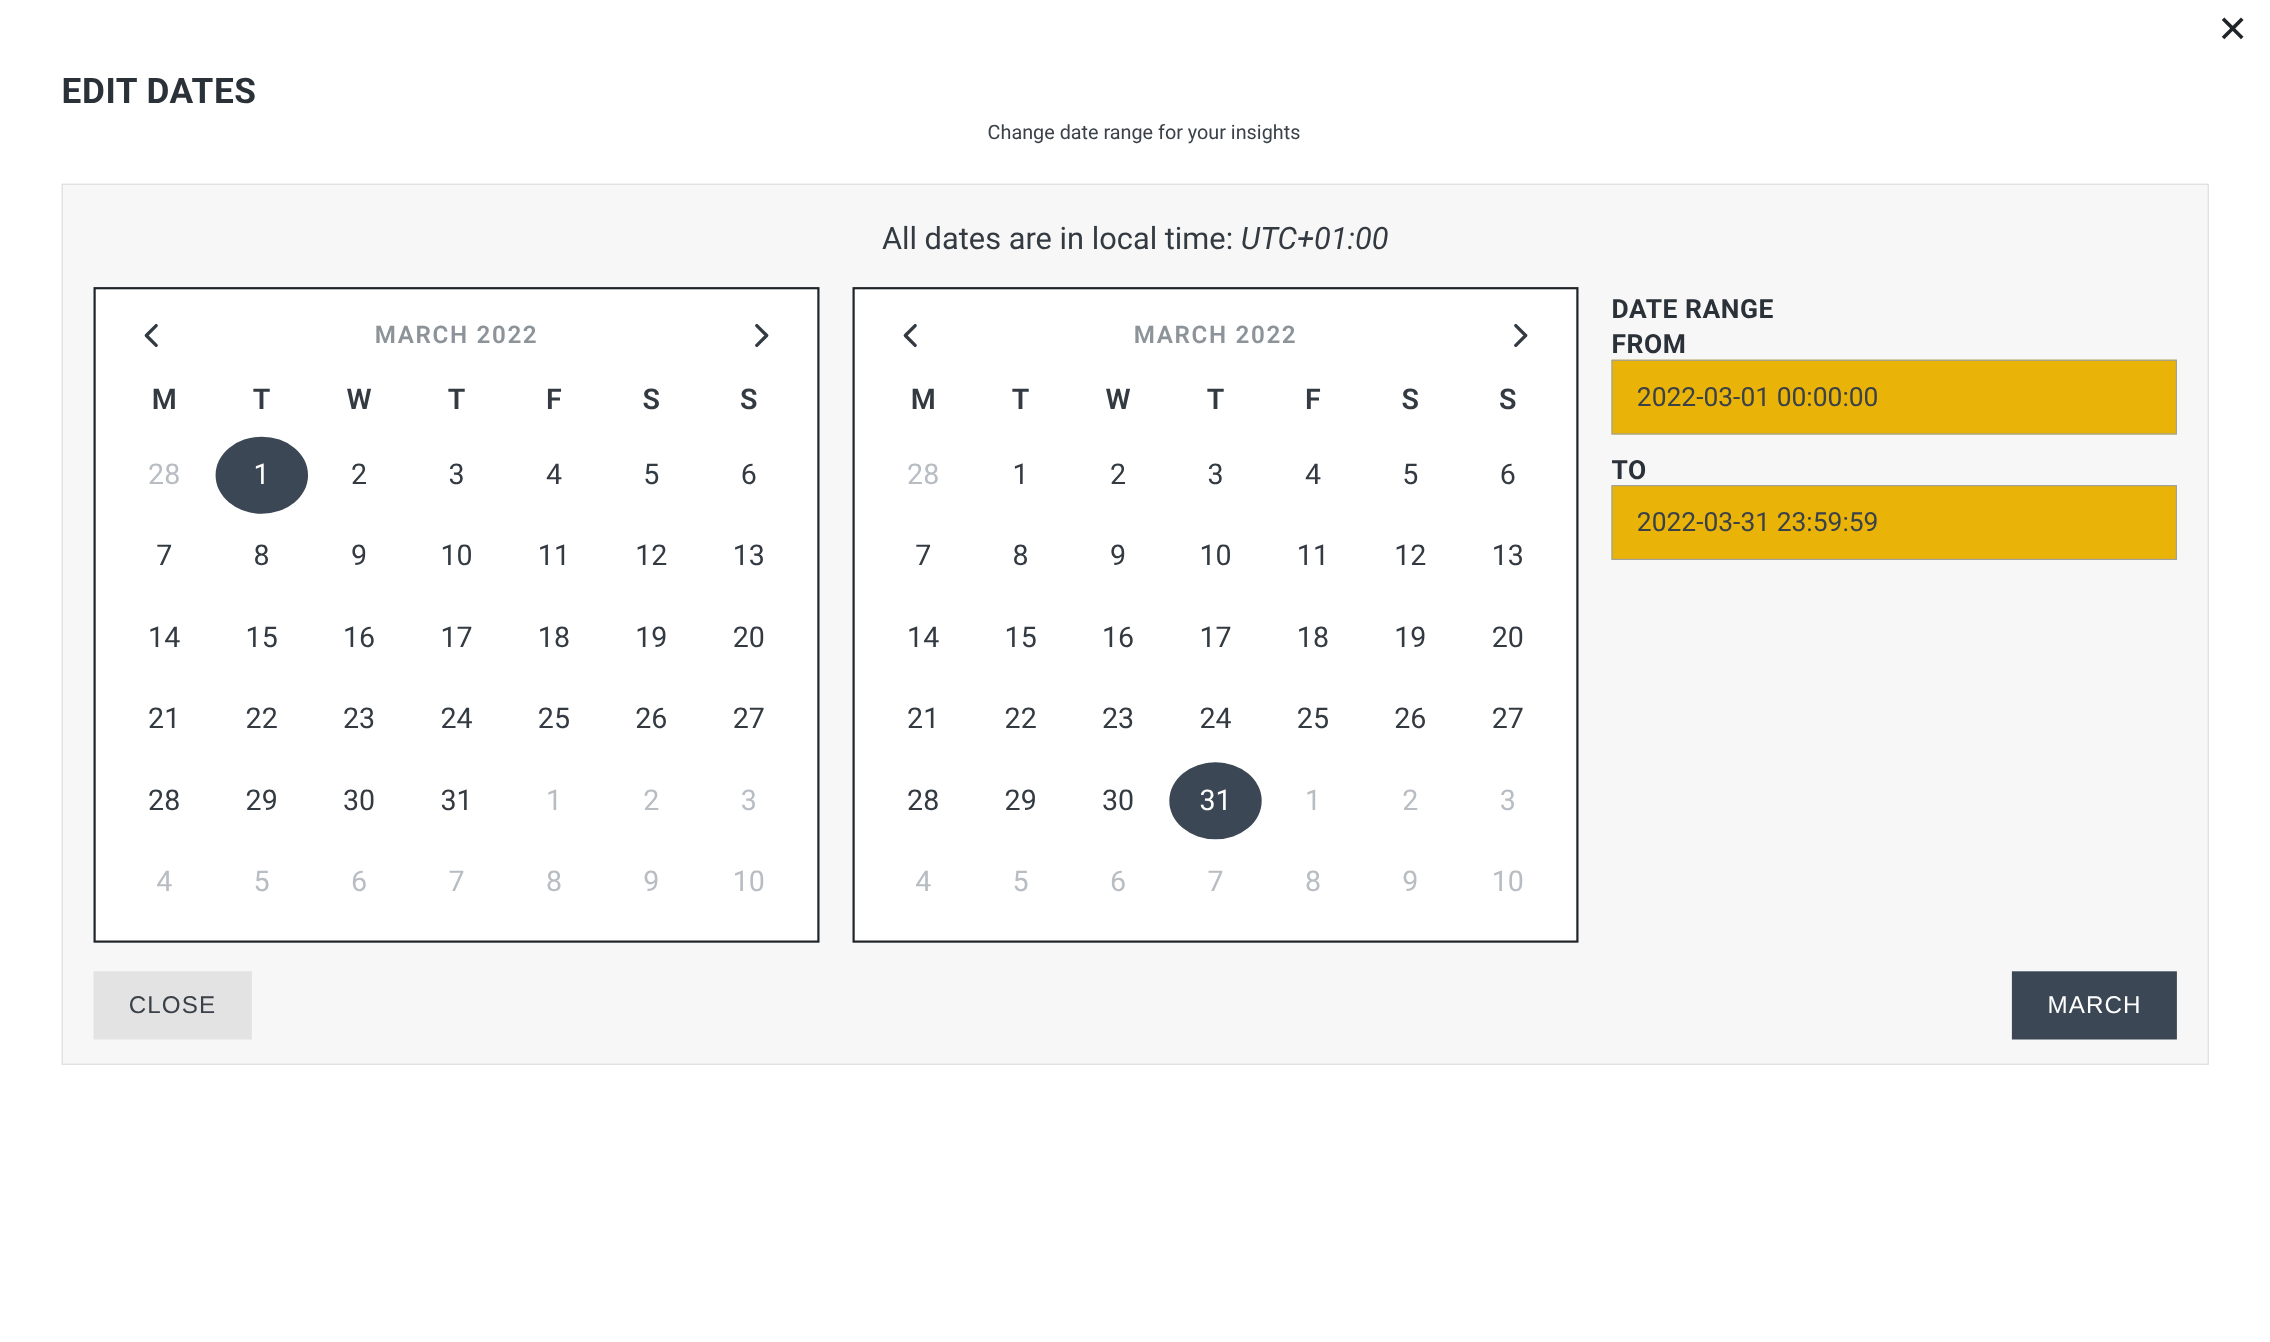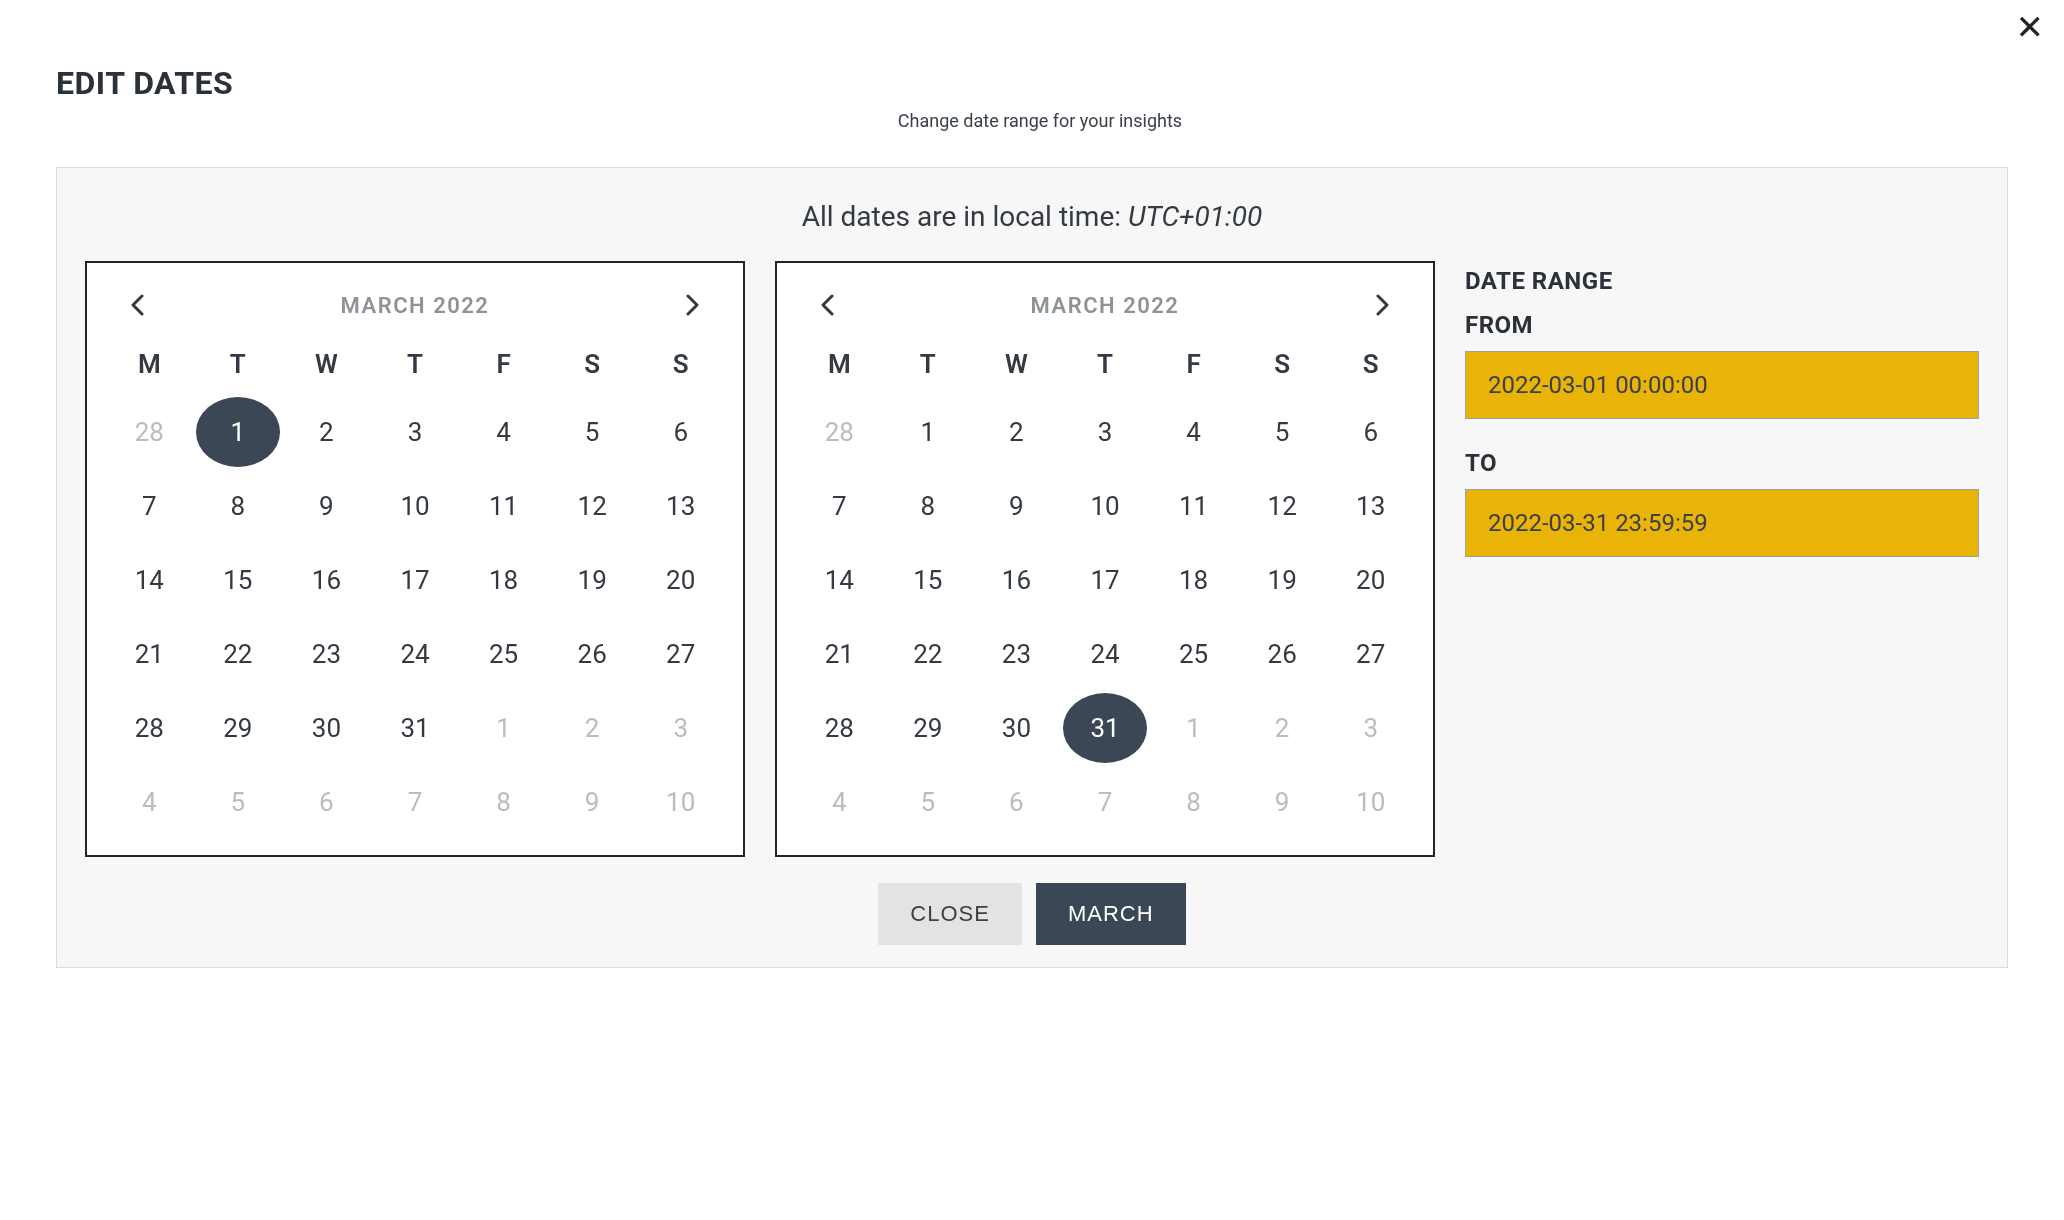--- a/index.html
+++ b/index.html
@@ -104,21 +104,21 @@
   .cal-day { cursor: pointer; color: #333a41; }
   .cal-day.muted { color: #b7bdc2; }
   .cal-day.selected {
     background: #3b4754;
     color: #fff;
   }
   .side {
     flex: 1;
     display: flex;
     flex-direction: column;
-    gap: 12px;
+    gap: 0;
     padding-top: 2px;
   }
   .side-label {
     font-size: 24px;
     font-weight: 700;
     letter-spacing: 0.5px;
     color: #2b3138;
     margin-top: 4px;
   }
   .select-wrap {
@@ -148,21 +148,21 @@
     width: 100%;
     padding: 0 22px;
     font-size: 24px;
     color: #3a4149;
     margin-bottom: 14px;
     outline: none;
     font-family: inherit;
   }
   .footer {
     display: flex;
-    justify-content: center;
+    justify-content: space-between;
     gap: 14px;
     margin-top: 26px;
   }
   .btn {
     height: 62px;
     padding: 0 32px;
     font-size: 22px;
     font-weight: 500;
     letter-spacing: 1px;
     border: none;

